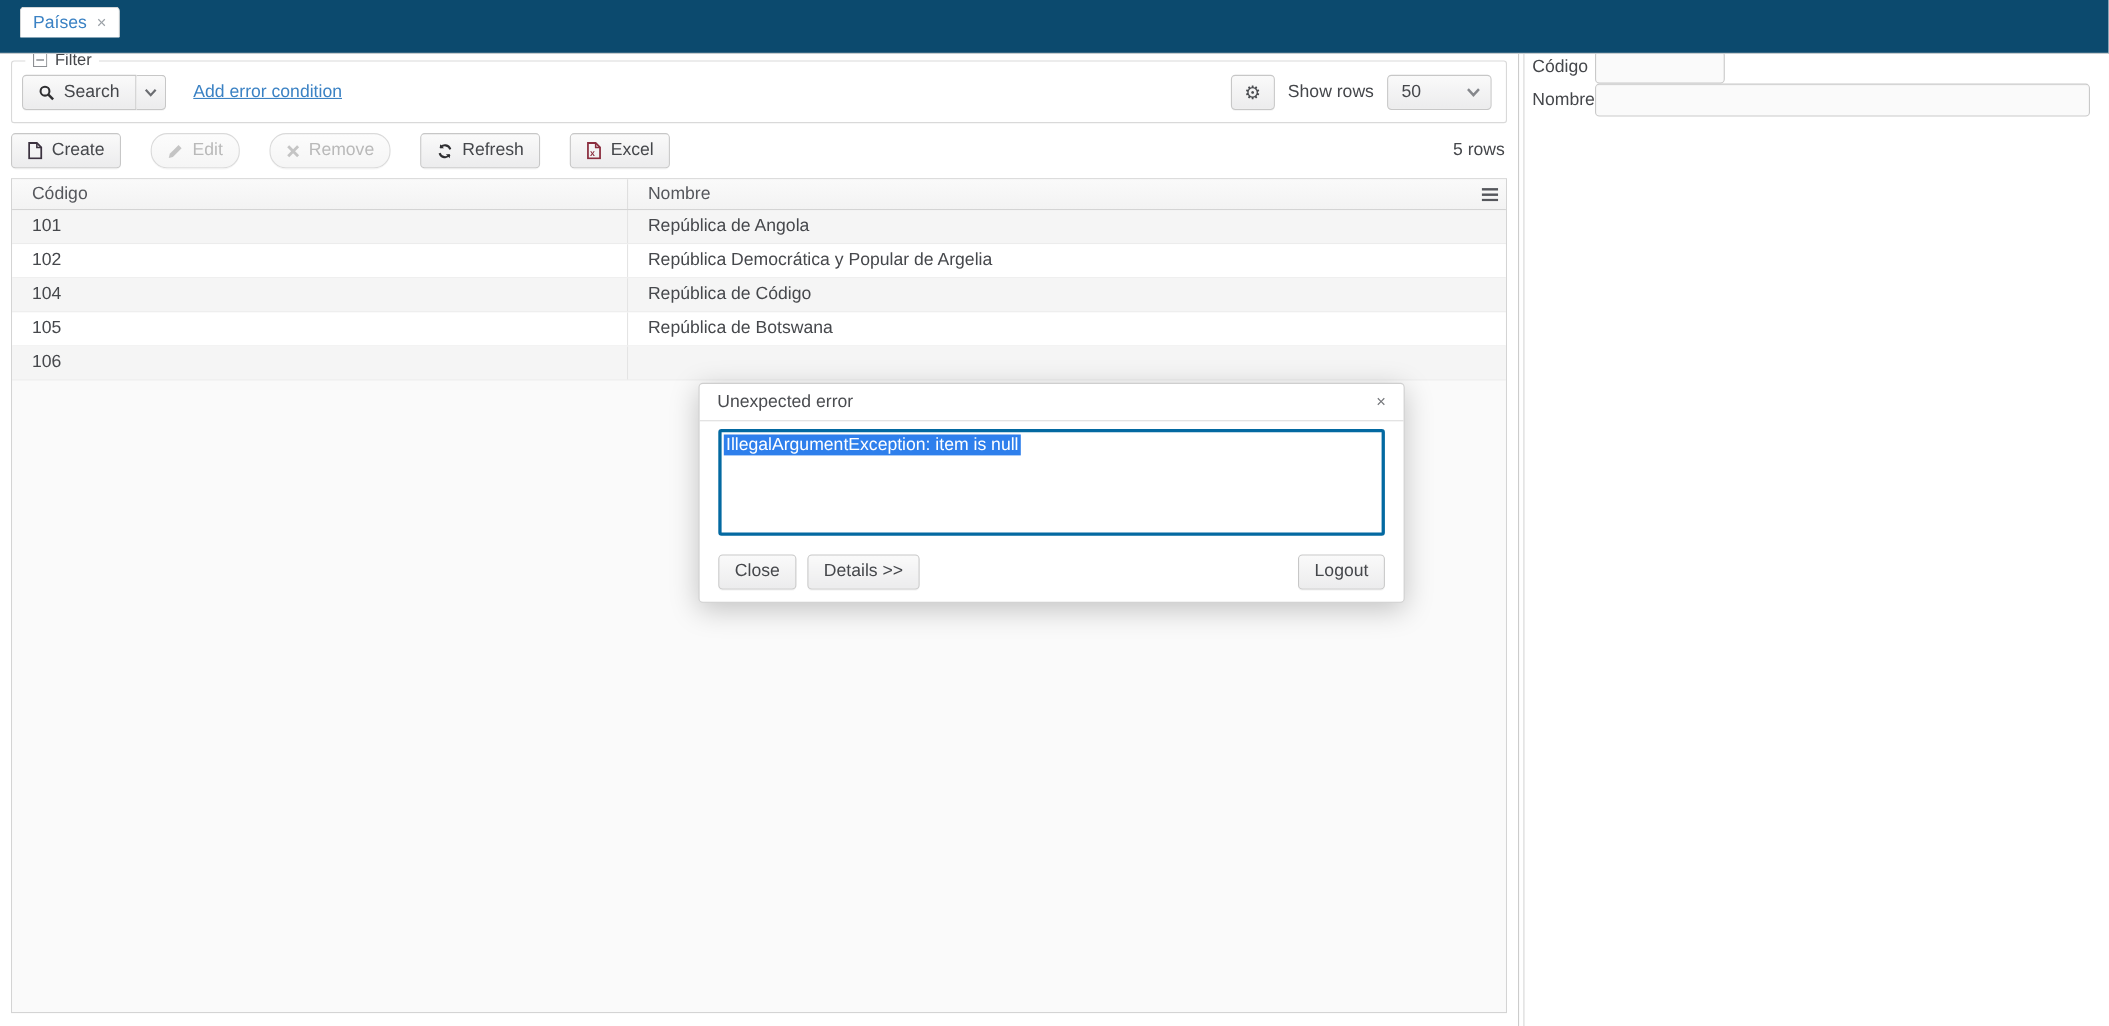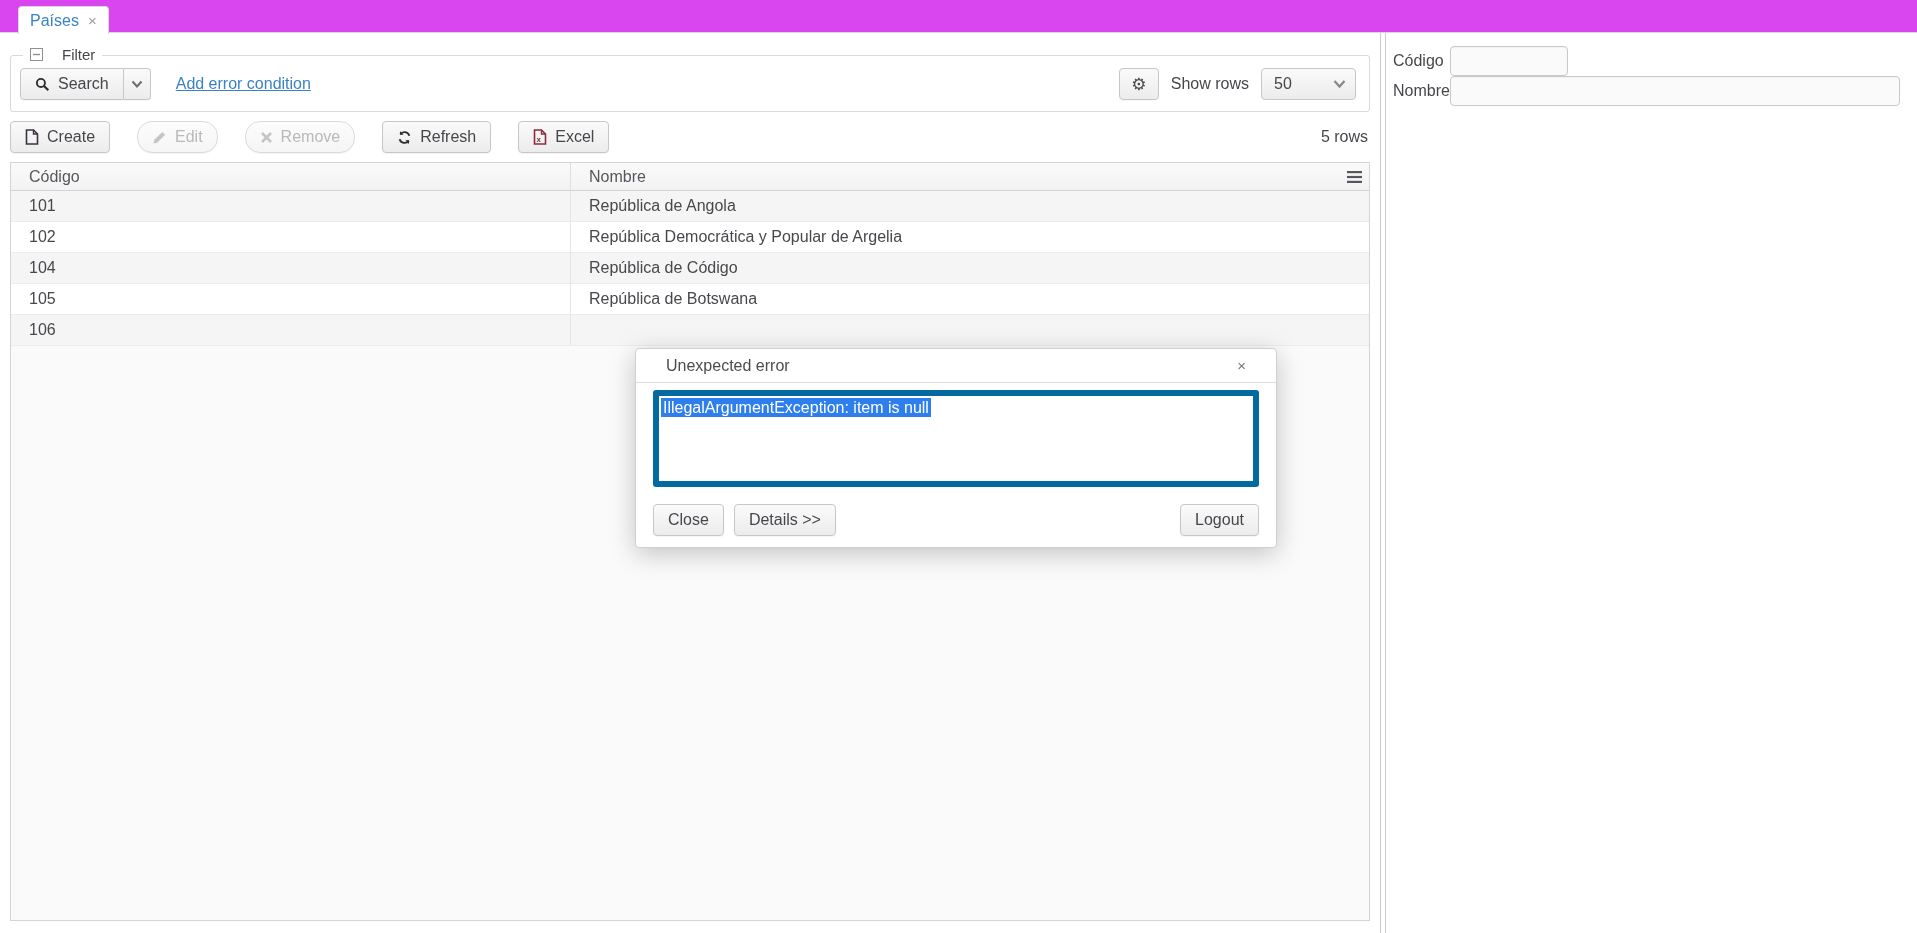--- a/index.html
+++ b/index.html
@@ -3,35 +3,35 @@
 <meta charset="utf-8">
 <style>
   * { margin:0; padding:0; box-sizing:border-box; }
   html,body { width:1917px; height:933px; overflow:hidden; }
   body {
     font-family:"Liberation Sans", sans-serif;
     font-size:16px; color:#45474b; background:#fff; position:relative;
   }
 
   
-  .tabbar { position:absolute; left:0; top:0; width:1917px; height:33px;
-            background:#d946ef; border-bottom:1px solid #d9d9d9; z-index:5; }
+  .tabbar { position:absolute; left:0; top:0; width:1917px; height:49px;
+            background:#0c4a6e; border-bottom:1px solid #d9d9d9; z-index:5; }
   .tab { position:absolute; left:18px; top:6px; height:28px; background:#fff;
          border:1px solid #d9d9d9; border-bottom:none; border-radius:4px 4px 0 0;
          display:flex; align-items:center; gap:9px; padding:0 11px;
          color:#3b82c4; z-index:6; cursor:pointer; }
   .tab-close { color:#9aa0a6; font-size:15px; line-height:1; cursor:pointer; }
 
   
   .main-left { position:absolute; left:0; top:33px; width:1380px; height:900px; background:#fff; }
 
   .fieldset { position:absolute; left:10px; top:22px; width:1360px; height:57px;
               border:1px solid #d9d9d9; border-radius:3px; }
   .legend { position:absolute; left:12px; top:-10px; background:#fff; padding:0 7px;
-            display:flex; align-items:center; gap:19px; font-size:15px; color:#45474b; }
+            display:flex; align-items:center; gap:7px; font-size:15px; color:#45474b; }
   .fieldset-row { position:absolute; left:9px; top:12px; right:13px; height:32px;
                   display:flex; align-items:center; }
 
   .btn { height:32px; display:inline-flex; align-items:center; gap:8px; padding:0 14px;
          background:linear-gradient(#fafafa,#ececed); border:1px solid #c7c7c7;
          border-radius:4px; color:#45474b; font-size:16px; cursor:pointer;
          box-shadow:0 1px 0 rgba(0,0,0,0.04); white-space:nowrap; }
   .btn.disabled { color:#b9b9b9; border-color:#dadada;
                   background:linear-gradient(#fcfcfc,#f5f5f5); cursor:default;border-radius:15px; }
   .btn.disabled svg { opacity:.55; }
@@ -79,25 +79,25 @@
   .input { height:30px; border:1px solid #c9c9c9; border-radius:4px; background:#fafafa;
            padding:0 8px; font:inherit; color:#45474b; outline:none;
            box-shadow:inset 0 1px 1px rgba(0,0,0,0.03); }
   .input.codigo { width:118px; }
   .input.nombre { flex:1; }
 
   
   .modal { position:absolute; left:635px; top:348px; width:642px; height:200px;
            background:#fff; border:1px solid #cfcfcf; border-radius:4px;
            box-shadow:0 6px 26px rgba(0,0,0,0.22); z-index:20; }
-  .modal-title { height:34px; display:flex; align-items:center; padding:0 30px;
+  .modal-title { height:34px; display:flex; align-items:center; padding:0 16px;
                  border-bottom:1px solid #dcdcdc; color:#4a4c50; }
   .modal-close { margin-left:auto; color:#75777b; font-size:15px; cursor:pointer; }
   .modal-body { padding:7px 17px 0; }
-  .textarea { height:97px; border:6px solid #0369a1; border-radius:3px; background:#fff;
+  .textarea { height:97px; border:3px solid #0369a1; border-radius:3px; background:#fff;
               padding:3px 2px; overflow:hidden; cursor:text; }
   .sel { background:#2e7fec; color:#fff; padding:1px 2px; }
   .modal-footer { display:flex; gap:10px; align-items:center; padding:17px 17px 0; }
   .logout { margin-left:auto; }
 
   svg { display:block; }
 </style>
 </head>
 <body>
 

